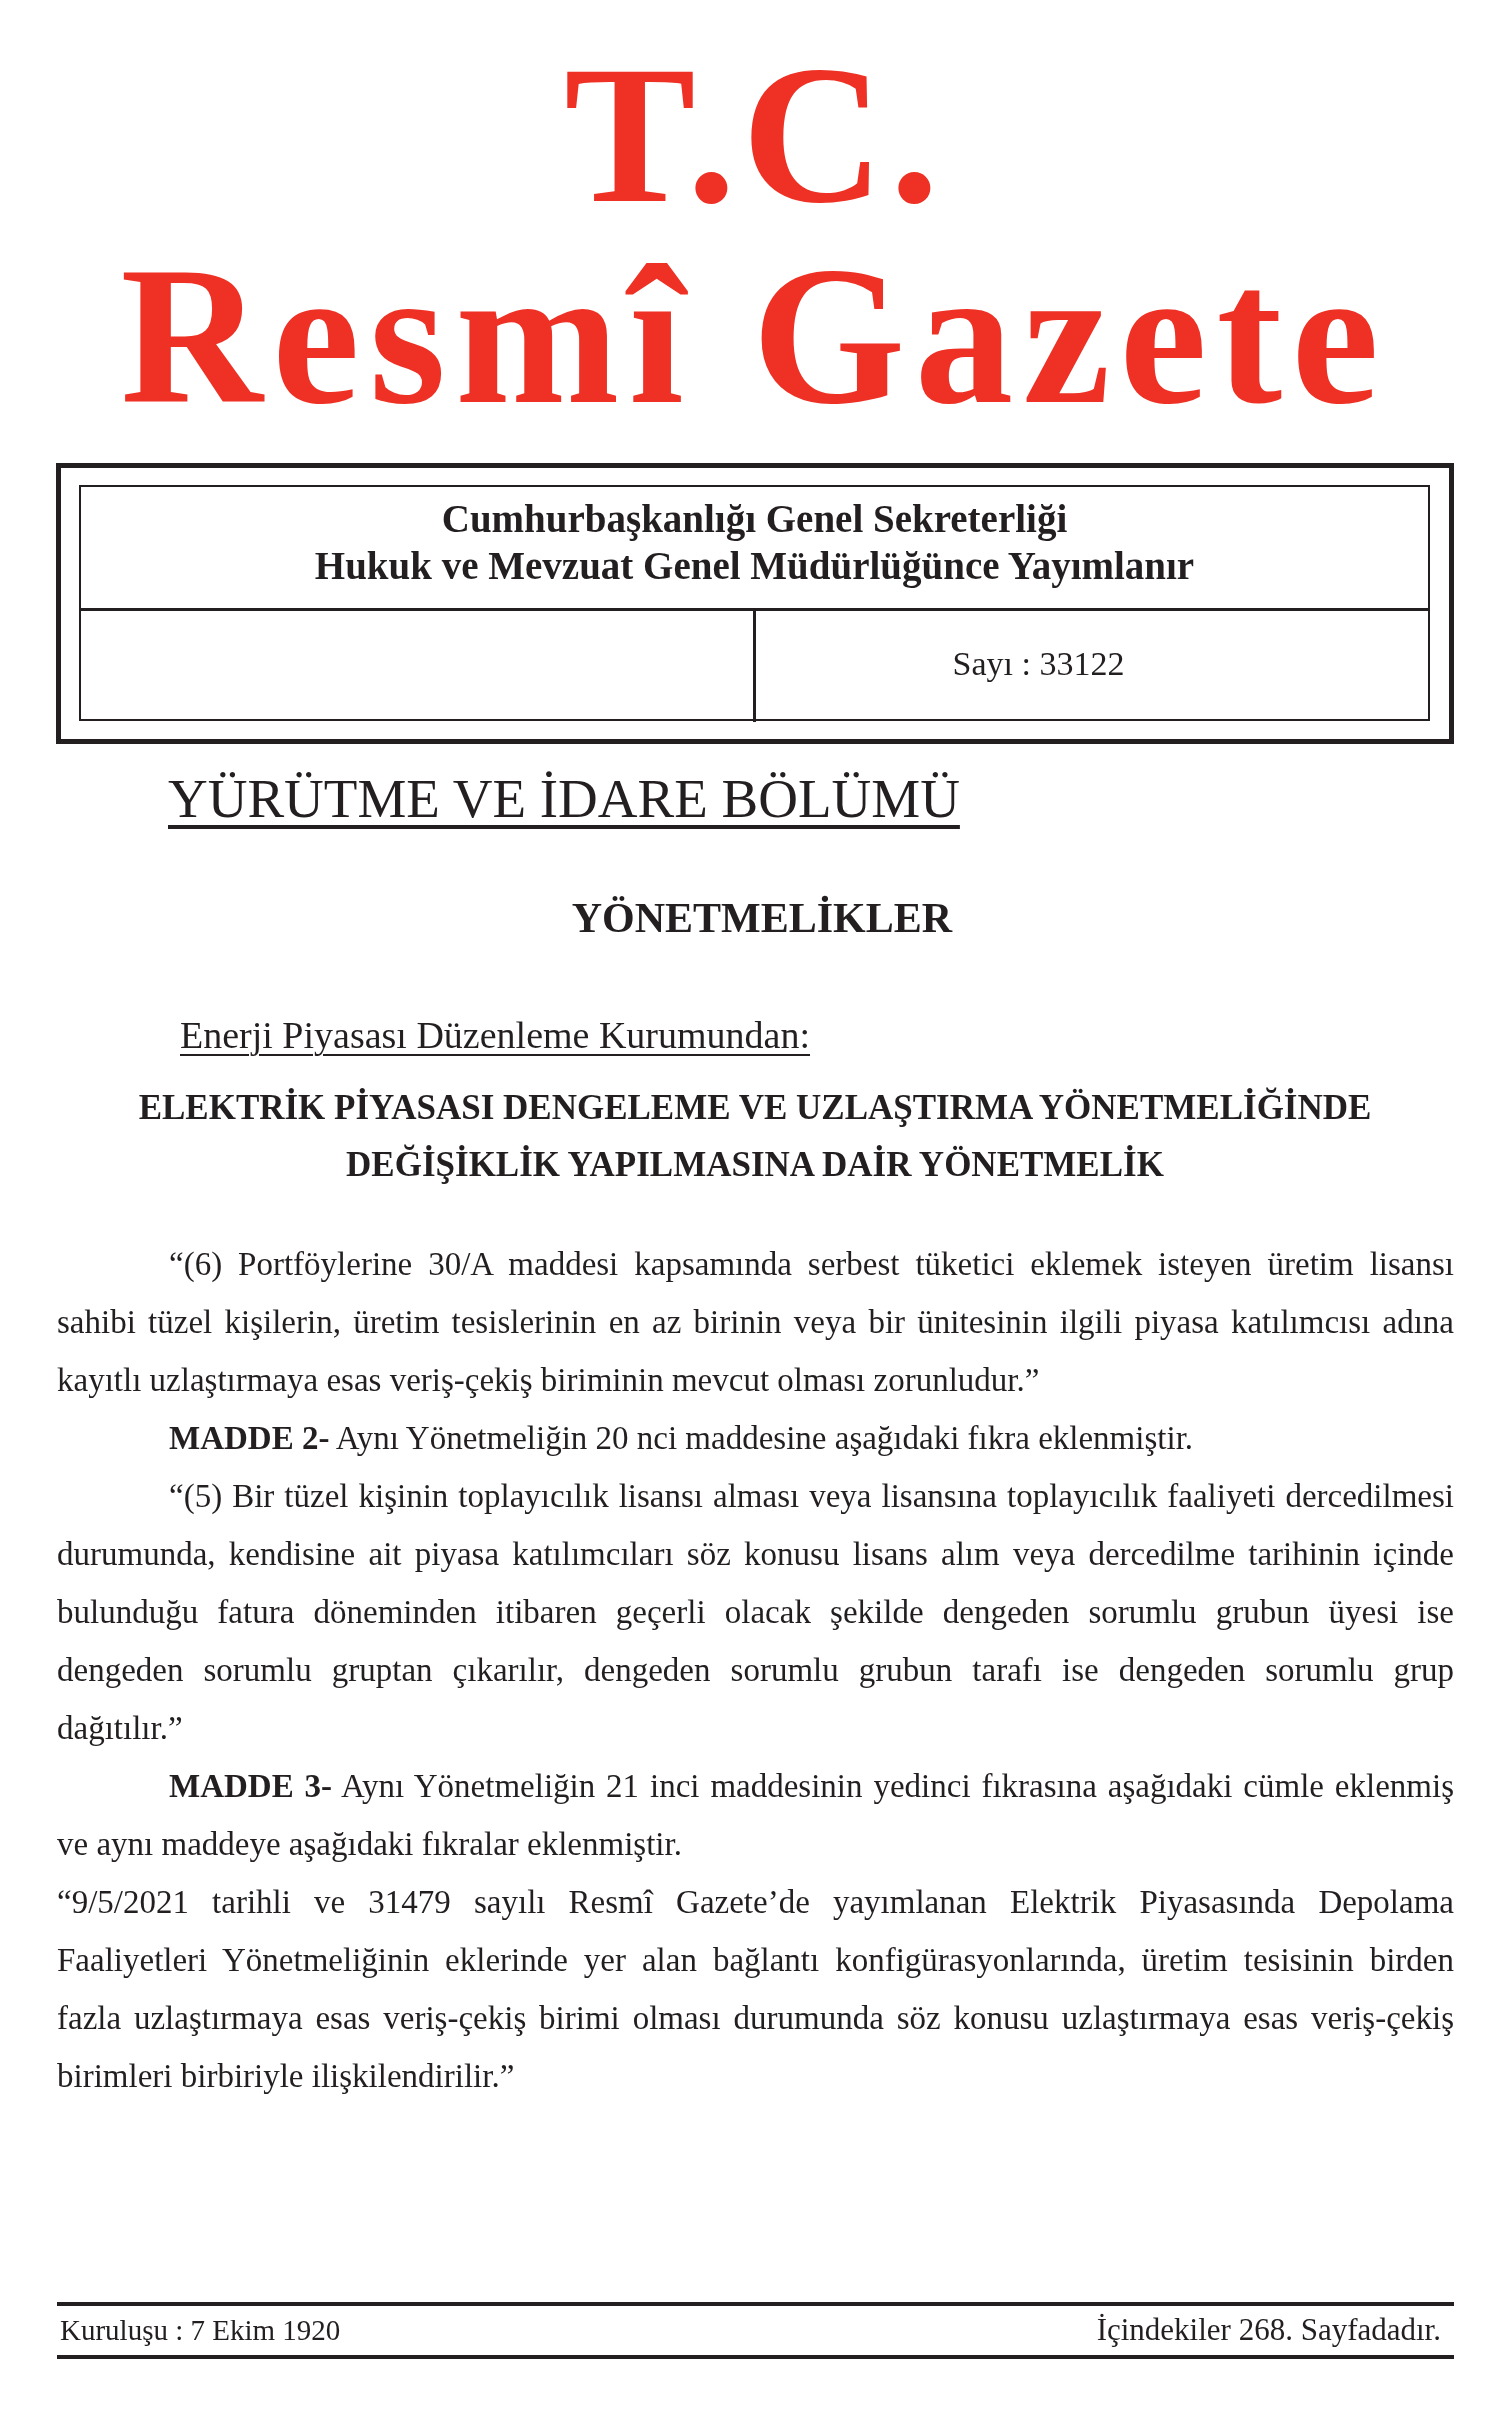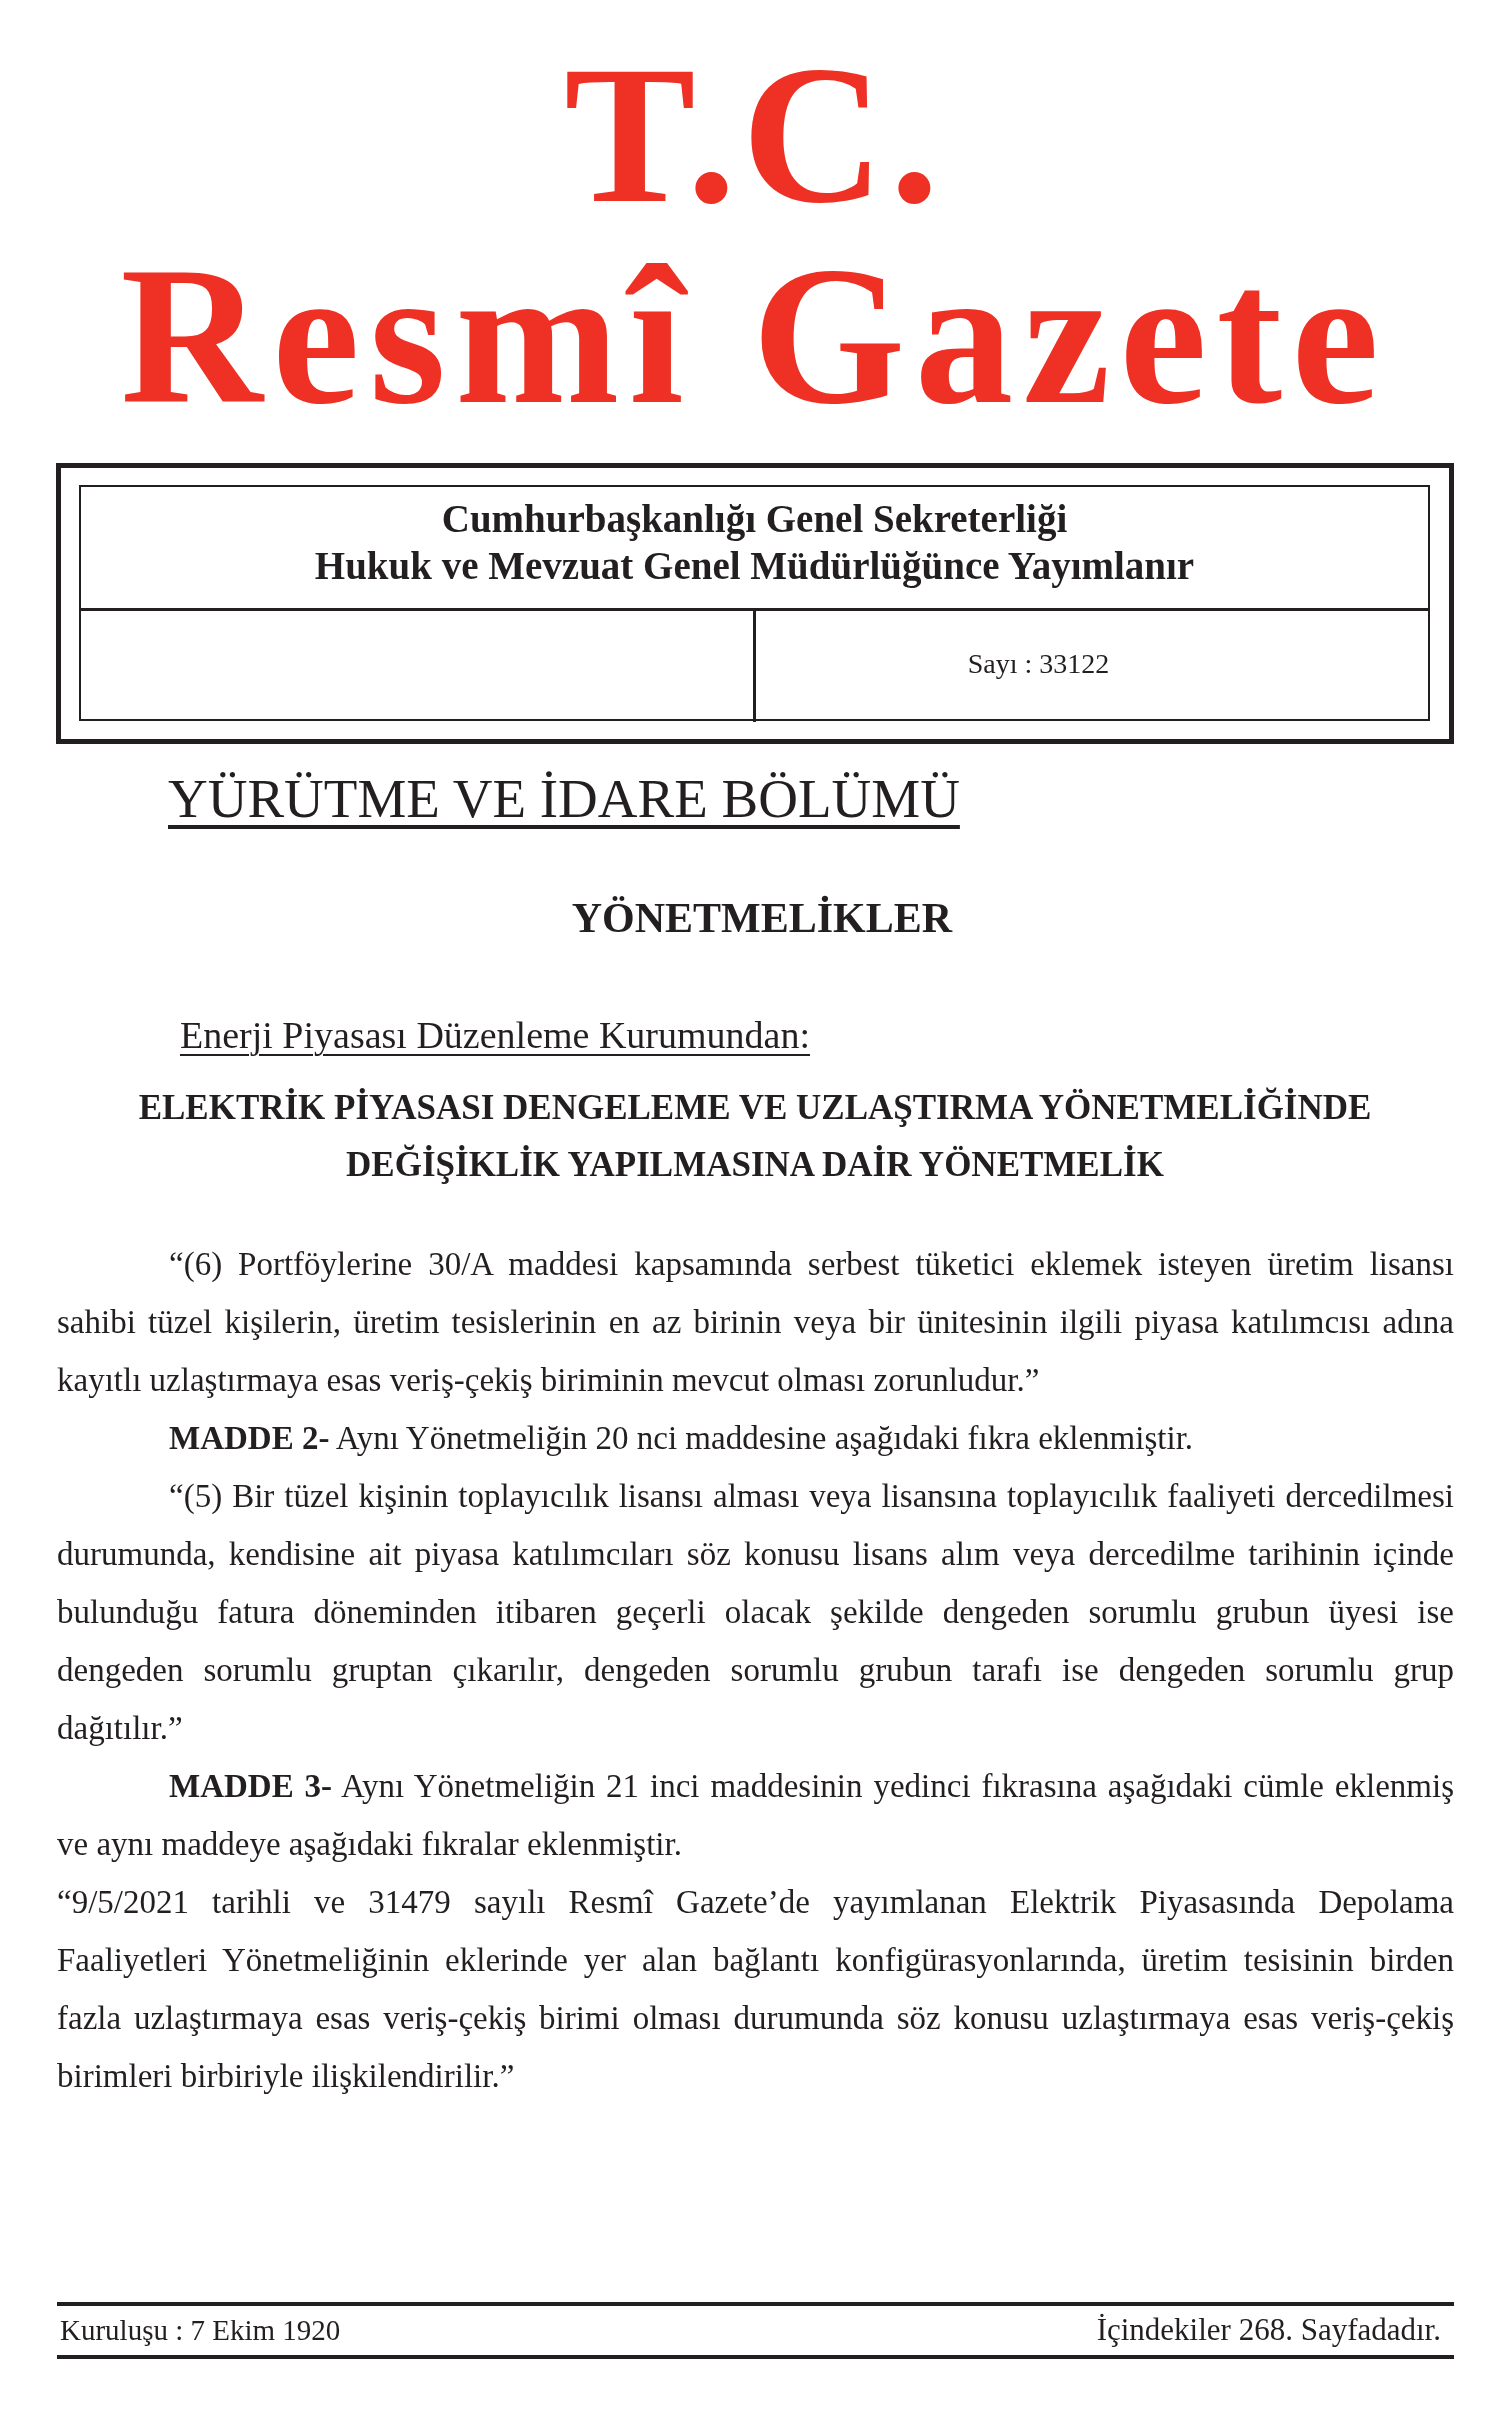--- a/index.html
+++ b/index.html
@@ -96,21 +96,21 @@
     }
     .issue-cell {
       position: absolute;
       left: 756px;
       top: 610px;
       width: 565px;
       height: 108px;
       display: flex;
       align-items: center;
       justify-content: center;
-      font-size: 28px;
+      font-size: 34px;
     }
 
     
     .section-heading {
       position: absolute;
       left: 168px;
       top: 771px;
       font-size: 55px;
       font-weight: normal;
       line-height: 1;

